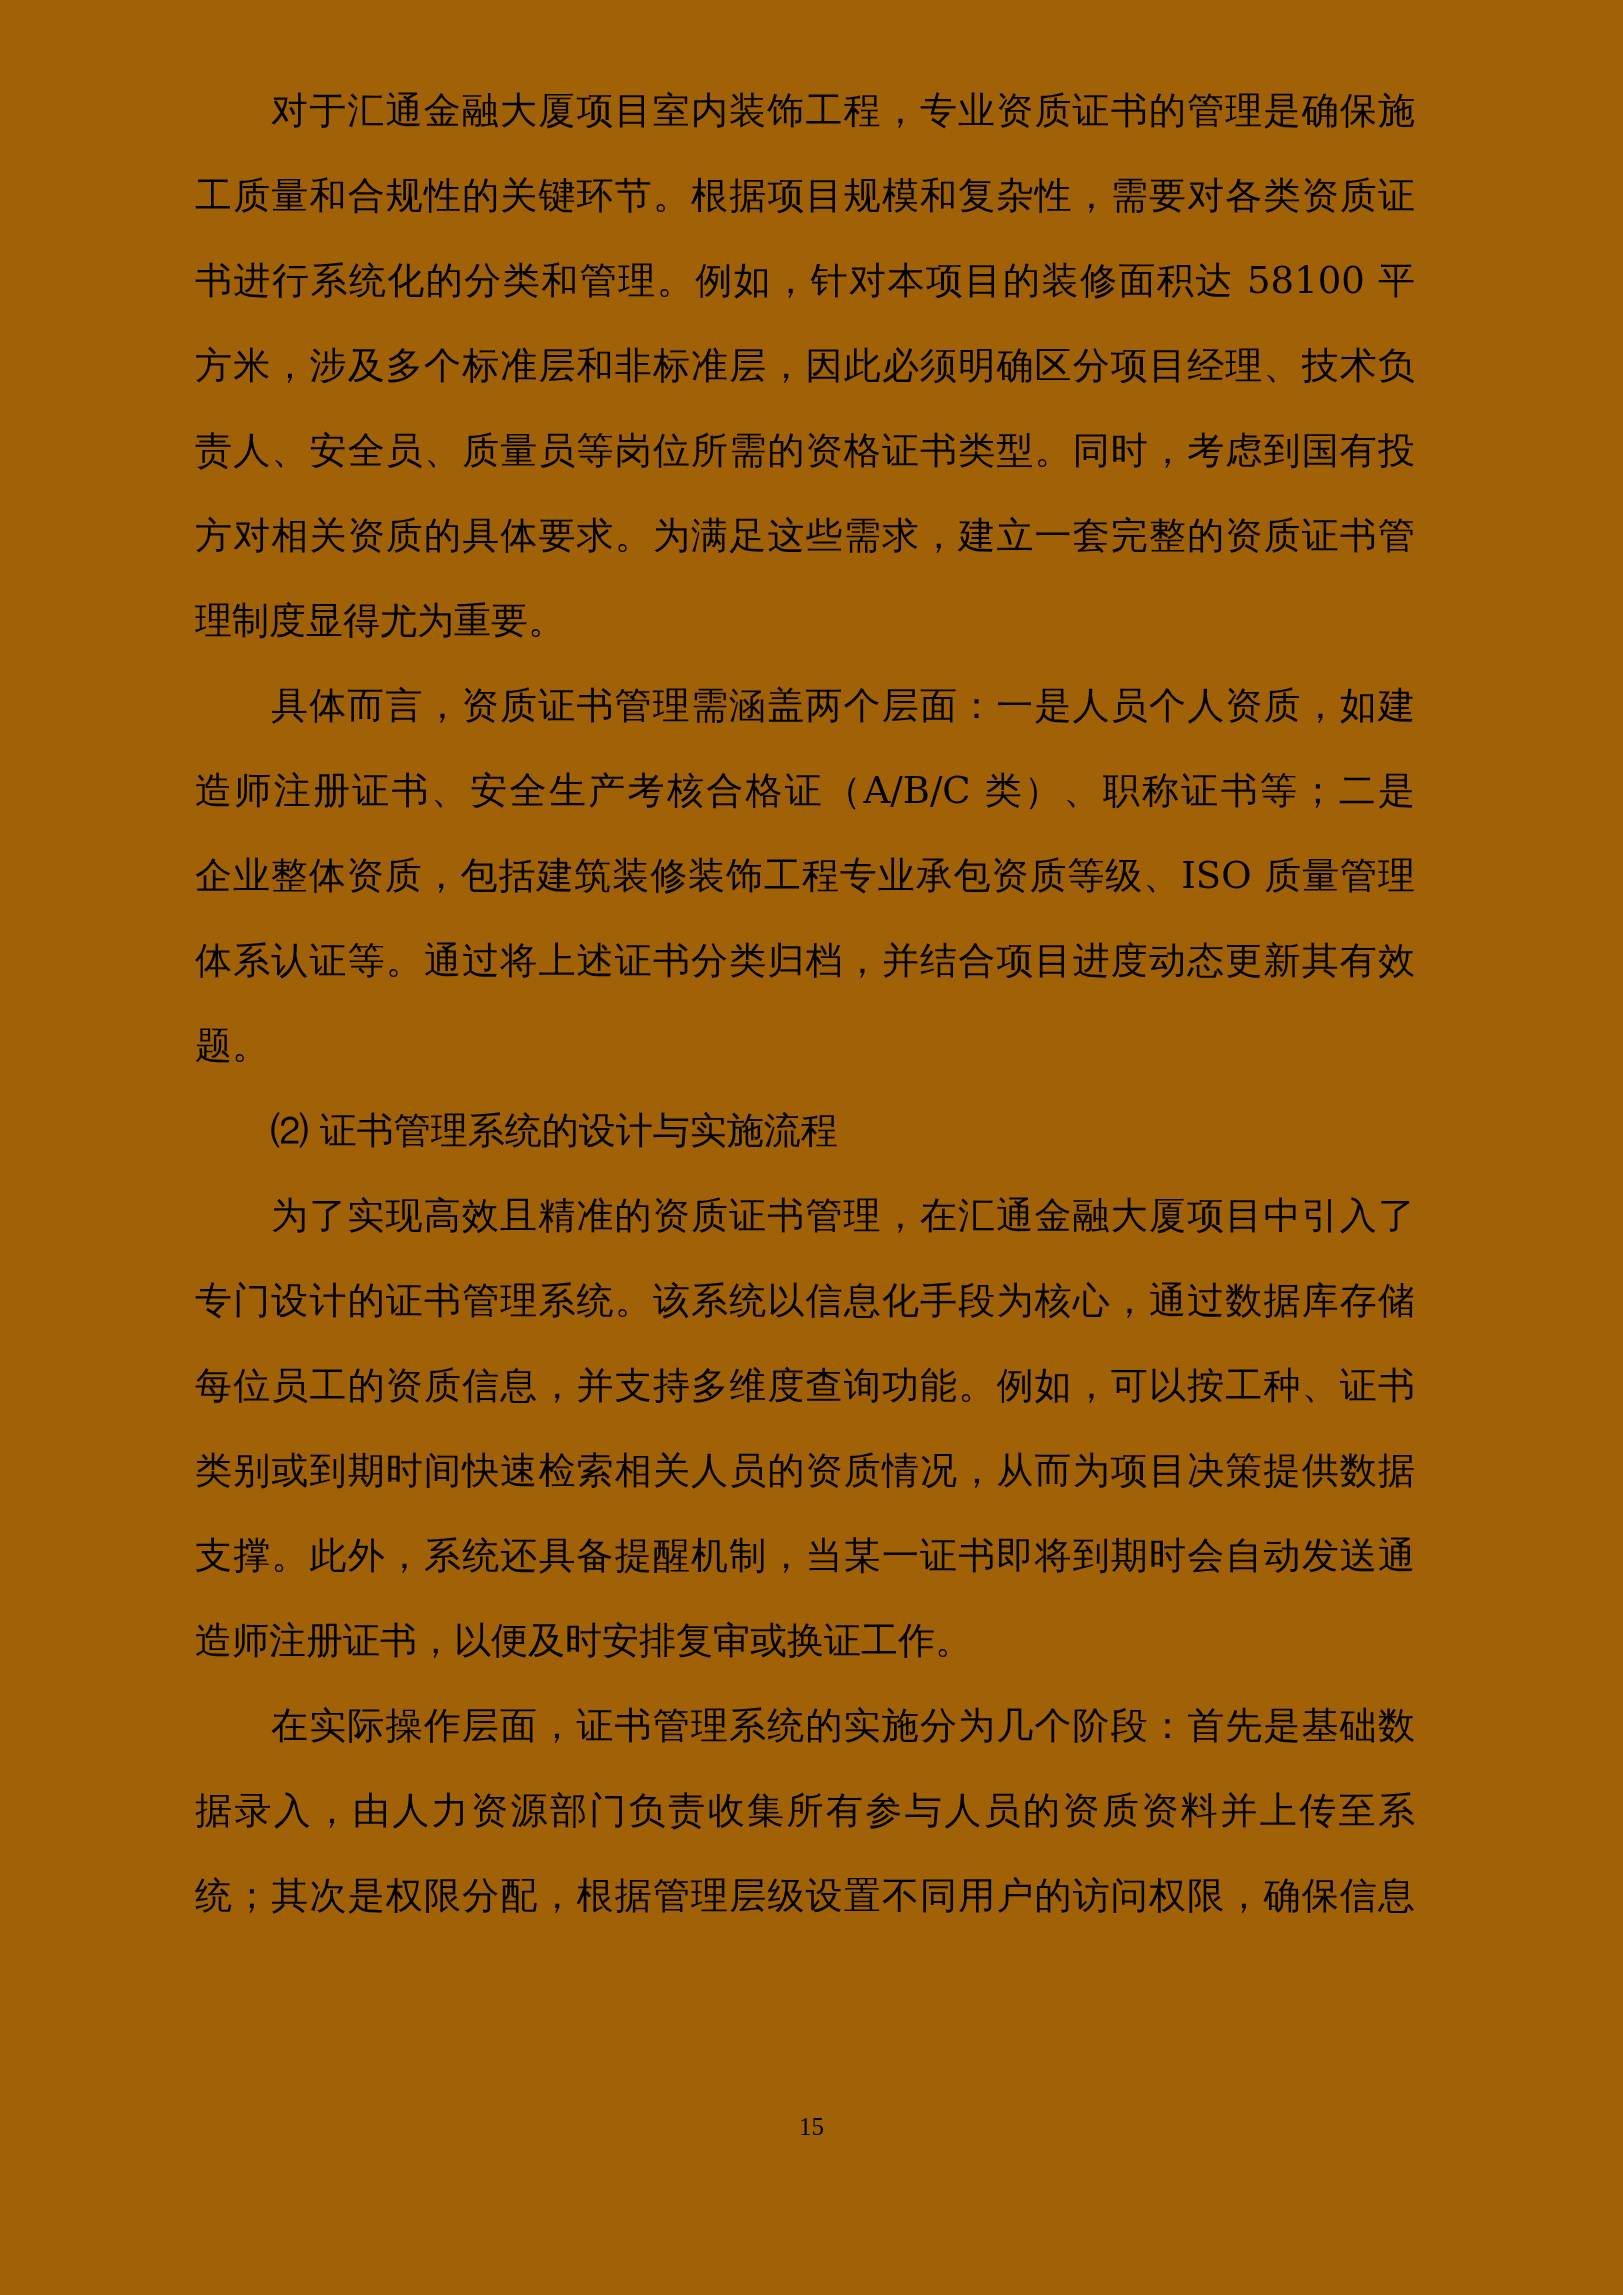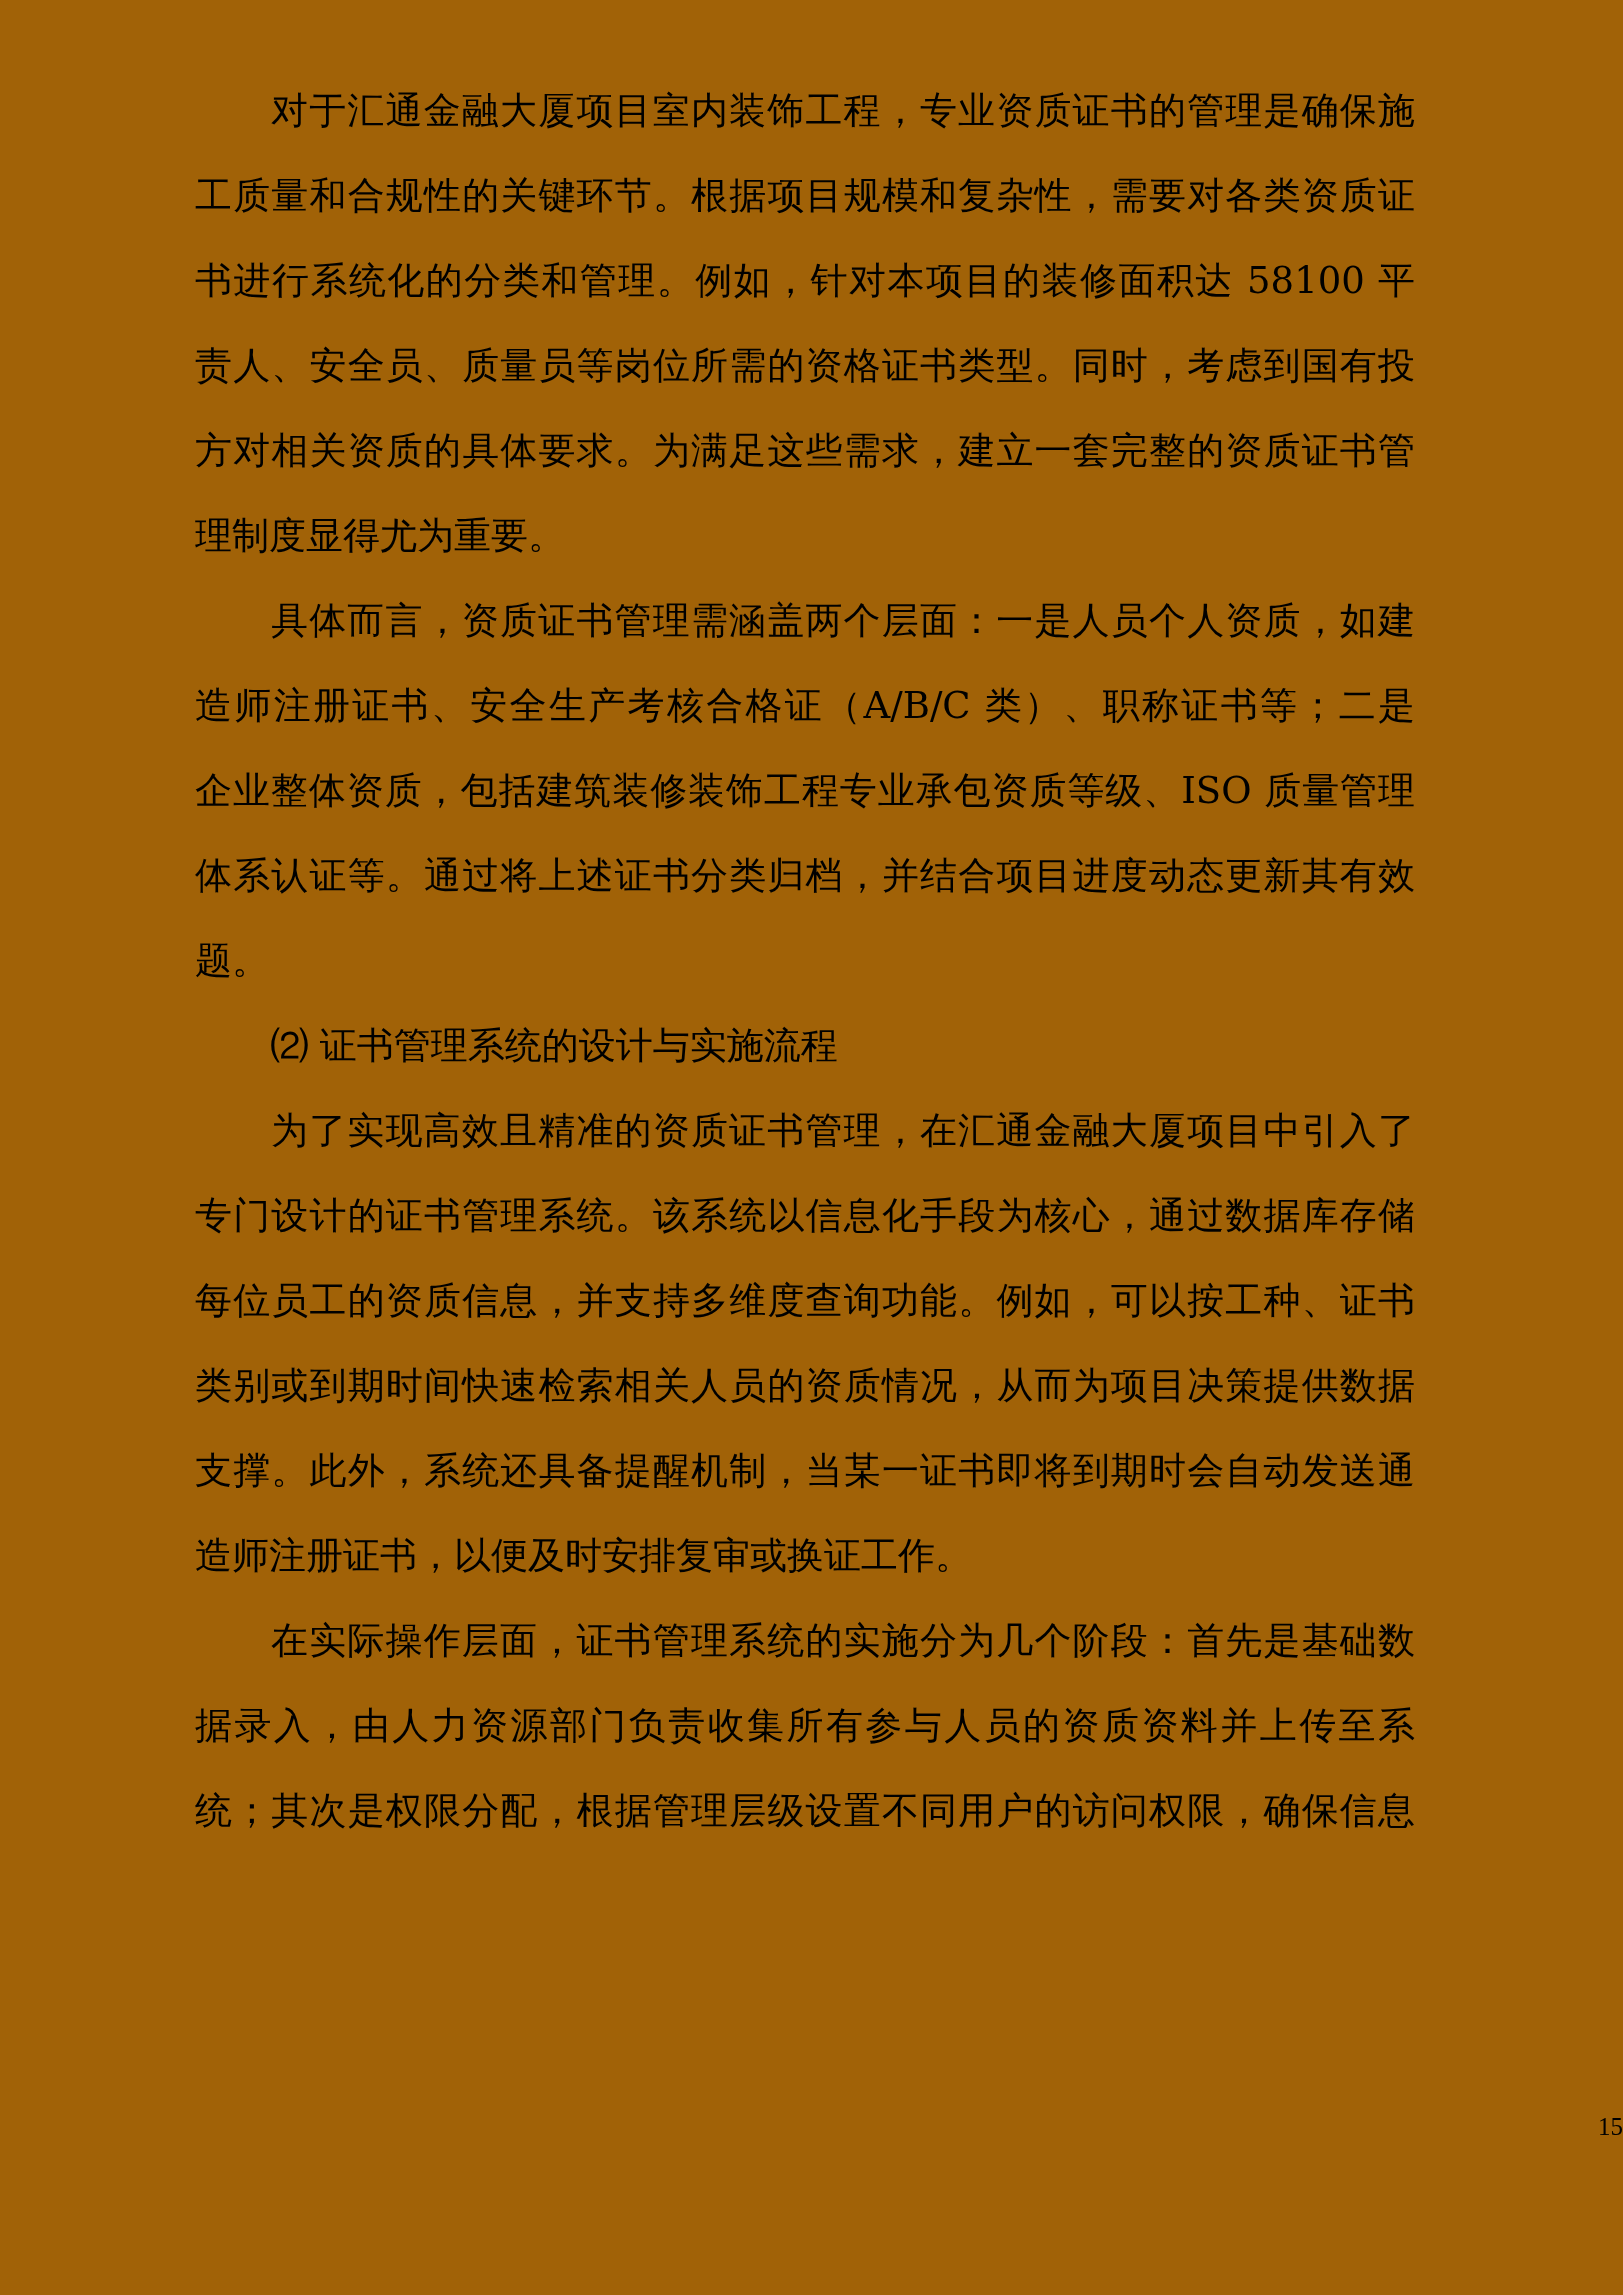--- a/index.html
+++ b/index.html
@@ -49,36 +49,37 @@
     line-height: 85px;
     font-size: 37px;
     padding-left: 76px;
     white-space: nowrap;
   }
   .page-number {
     position: absolute;
     left: 0;
     width: 1623px;
     top: 2112px;
-    text-align: right;
+    text-align: center;
     font-family: "Liberation Serif", "DejaVu Serif", serif;
     font-size: 25px;
     line-height: 29px;
   }
 </style>
 </head>
 <body>
 
 <div class="page">
   <div class="body-text">
 
     <div>
       <div class="line indent">对于汇通金融大厦项目室内装饰工程，专业资质证书的管理是确保施</div>
       <div class="line">工质量和合规性的关键环节。根据项目规模和复杂性，需要对各类资质证</div>
       <div class="line">书进行系统化的分类和管理。例如，针对本项目的装修面积达 58100 平</div>
+      <div class="line">方米，涉及多个标准层和非标准层，因此必须明确区分项目经理、技术负</div>
       <div class="line">责人、安全员、质量员等岗位所需的资格证书类型。同时，考虑到国有投</div>
       <div class="line">方对相关资质的具体要求。为满足这些需求，建立一套完整的资质证书管</div>
       <div class="line last">理制度显得尤为重要。</div>
     </div>
 
     <div>
       <div class="line indent">具体而言，资质证书管理需涵盖两个层面：一是人员个人资质，如建</div>
       <div class="line">造师注册证书、安全生产考核合格证（A/B/C 类）、职称证书等；二是</div>
       <div class="line">企业整体资质，包括建筑装修装饰工程专业承包资质等级、ISO 质量管理</div>
       <div class="line">体系认证等。通过将上述证书分类归档，并结合项目进度动态更新其有效</div>

